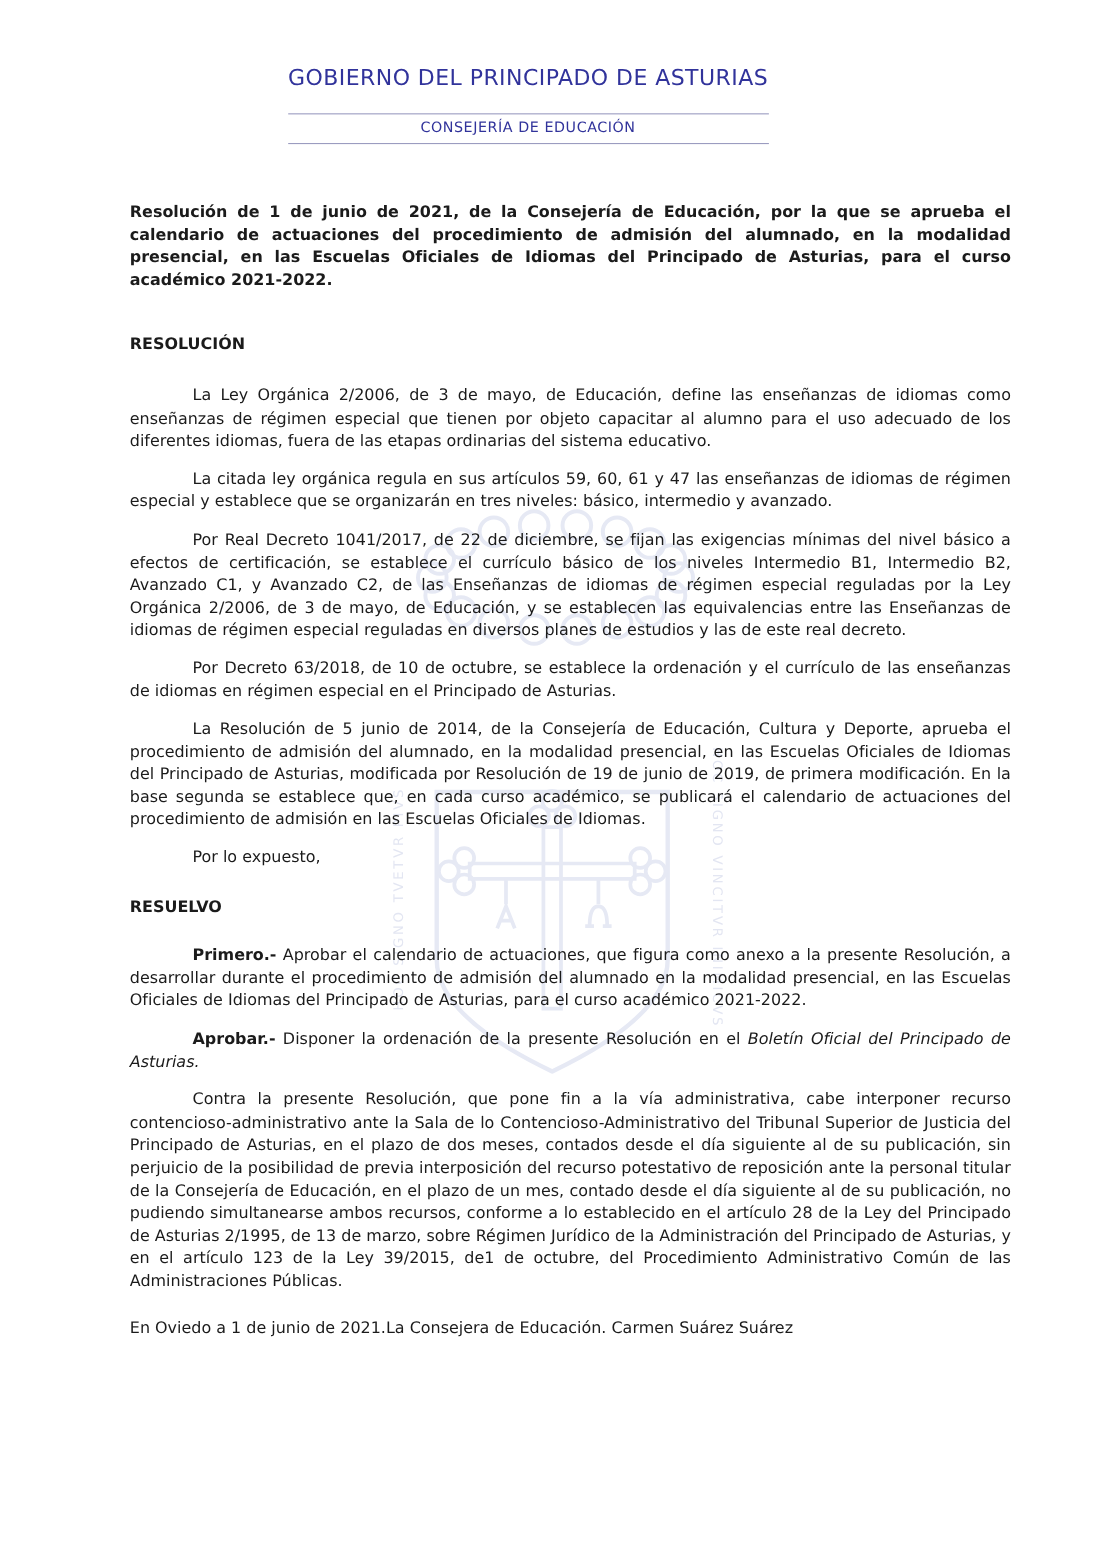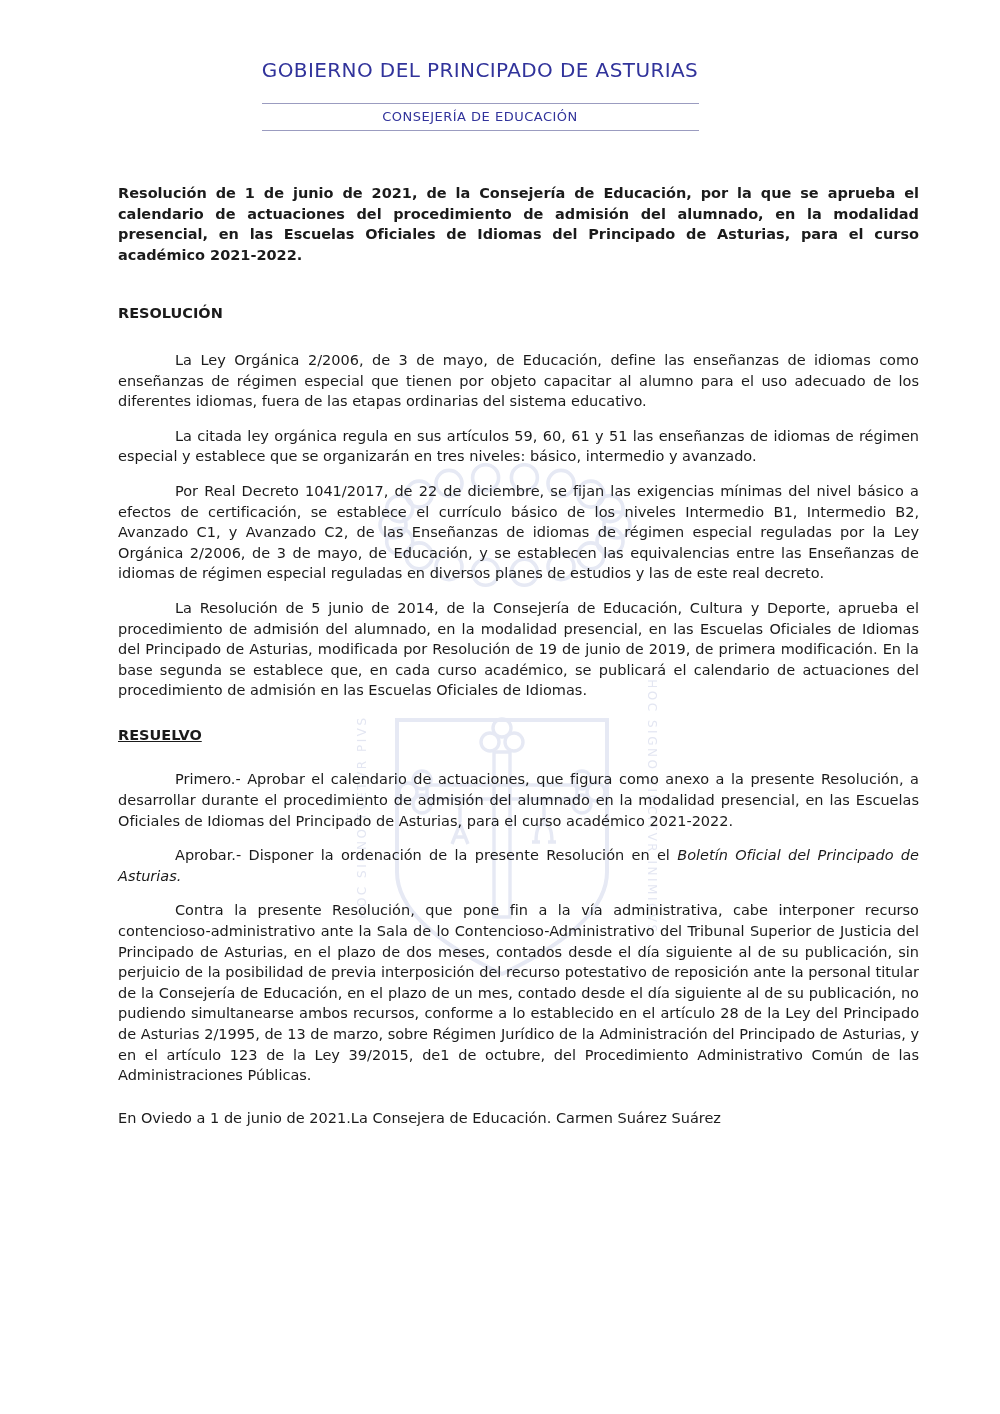--- a/index.html
+++ b/index.html
@@ -75,24 +75,23 @@
     font-weight: bold;
     margin-bottom: 0 !important;
   }
   .section-heading {
     font-weight: bold;
     text-align: right;
     margin: 38px 0 26px 0 !important;
   }
   .section-heading.resuelvo {
     margin: 24px 0 24px 0 !important;
-    text-decoration: underline;
   }
   .indent { text-indent: 57px; }
-  .bold-label { font-weight: normal; }
+  .bold-label { font-weight: bold; }
   .italic { font-style: italic; }
   .closing-line {
     margin-top: 22px !important;
     text-align: left;
   }
 </style>
 </head>
 <body>
 
 <div class="page">
@@ -158,24 +157,26 @@
     <hr class="header-rule">
   </div>
 
   <div class="content">
 
     <p class="doc-title">Resolución de 1 de junio de 2021, de la Consejería de Educación, por la que se aprueba el calendario de actuaciones del procedimiento de admisión del alumnado, en la modalidad presencial, en las Escuelas Oficiales de Idiomas del Principado de Asturias, para el curso académico 2021-2022.</p>
 
     <p class="section-heading">RESOLUCIÓN</p>
 
     <p class="indent">La Ley Orgánica 2/2006, de 3 de mayo, de Educación, define las enseñanzas de idiomas como enseñanzas de régimen especial que tienen por objeto capacitar al alumno para el uso adecuado de los diferentes idiomas, fuera de las etapas ordinarias del sistema educativo.</p>
-    <p class="indent">La citada ley orgánica regula en sus artículos 59, 60, 61 y 51 las enseñanzas de idiomas de régimen especial y establece que se organizarán en tres niveles: básico, intermedio y avanzado.</p>
+    <p class="indent">La citada ley orgánica regula en sus artículos 59, 60, 61 y 47 las enseñanzas de idiomas de régimen especial y establece que se organizarán en tres niveles: básico, intermedio y avanzado.</p>
     <p class="indent">Por Real Decreto 1041/2017, de 22 de diciembre, se fijan las exigencias mínimas del nivel básico a efectos de certificación, se establece el currículo básico de los niveles Intermedio B1, Intermedio B2, Avanzado C1, y Avanzado C2, de las Enseñanzas de idiomas de régimen especial reguladas por la Ley Orgánica 2/2006, de 3 de mayo, de Educación, y se establecen las equivalencias entre las Enseñanzas de idiomas de régimen especial reguladas en diversos planes de estudios y las de este real decreto.</p>
+    <p class="indent">Por Decreto 63/2018, de 10 de octubre, se establece la ordenación y el currículo de las enseñanzas de idiomas en régimen especial en el Principado de Asturias.</p>
     <p class="indent">La Resolución de 5 junio de 2014, de la Consejería de Educación, Cultura y Deporte, aprueba el procedimiento de admisión del alumnado, en la modalidad presencial, en las Escuelas Oficiales de Idiomas del Principado de Asturias, modificada por Resolución de 19 de junio de 2019, de primera modificación. En la base segunda se establece que, en cada curso académico, se publicará el calendario de actuaciones del procedimiento de admisión en las Escuelas Oficiales de Idiomas.</p>
 
+    <p class="indent">Por lo expuesto,</p>
 
     <p class="section-heading resuelvo">RESUELVO</p>
 
     <p class="indent"><span class="bold-label">Primero.-</span><span> Aprobar el calendario de actuaciones, que figura como anexo a la presente Resolución, a desarrollar durante el procedimiento de admisión del alumnado en la modalidad presencial, en las Escuelas Oficiales de Idiomas del Principado de Asturias, para el curso académico 2021-2022.</span></p>
 
     <p class="indent"><span class="bold-label">Aprobar.-</span><span> Disponer la ordenación de la presente Resolución en el </span><span class="italic">Boletín Oficial del Principado de Asturias.</span></p>
 
     <p class="indent">Contra la presente Resolución, que pone fin a la vía administrativa, cabe interponer recurso contencioso-administrativo ante la Sala de lo Contencioso-Administrativo del Tribunal Superior de Justicia del Principado de Asturias, en el plazo de dos meses, contados desde el día siguiente al de su publicación, sin perjuicio de la posibilidad de previa interposición del recurso potestativo de reposición ante la personal titular de la Consejería de Educación, en el plazo de un mes, contado desde el día siguiente al de su publicación, no pudiendo simultanearse ambos recursos, conforme a lo establecido en el artículo 28 de la Ley del Principado de Asturias 2/1995, de 13 de marzo, sobre Régimen Jurídico de la Administración del Principado de Asturias, y en el artículo 123 de la Ley 39/2015, de1 de octubre, del Procedimiento Administrativo Común de las Administraciones Públicas.</p>
 
     <p class="closing-line">En Oviedo a 1 de junio de 2021.La Consejera de Educación. Carmen Suárez Suárez</p>

